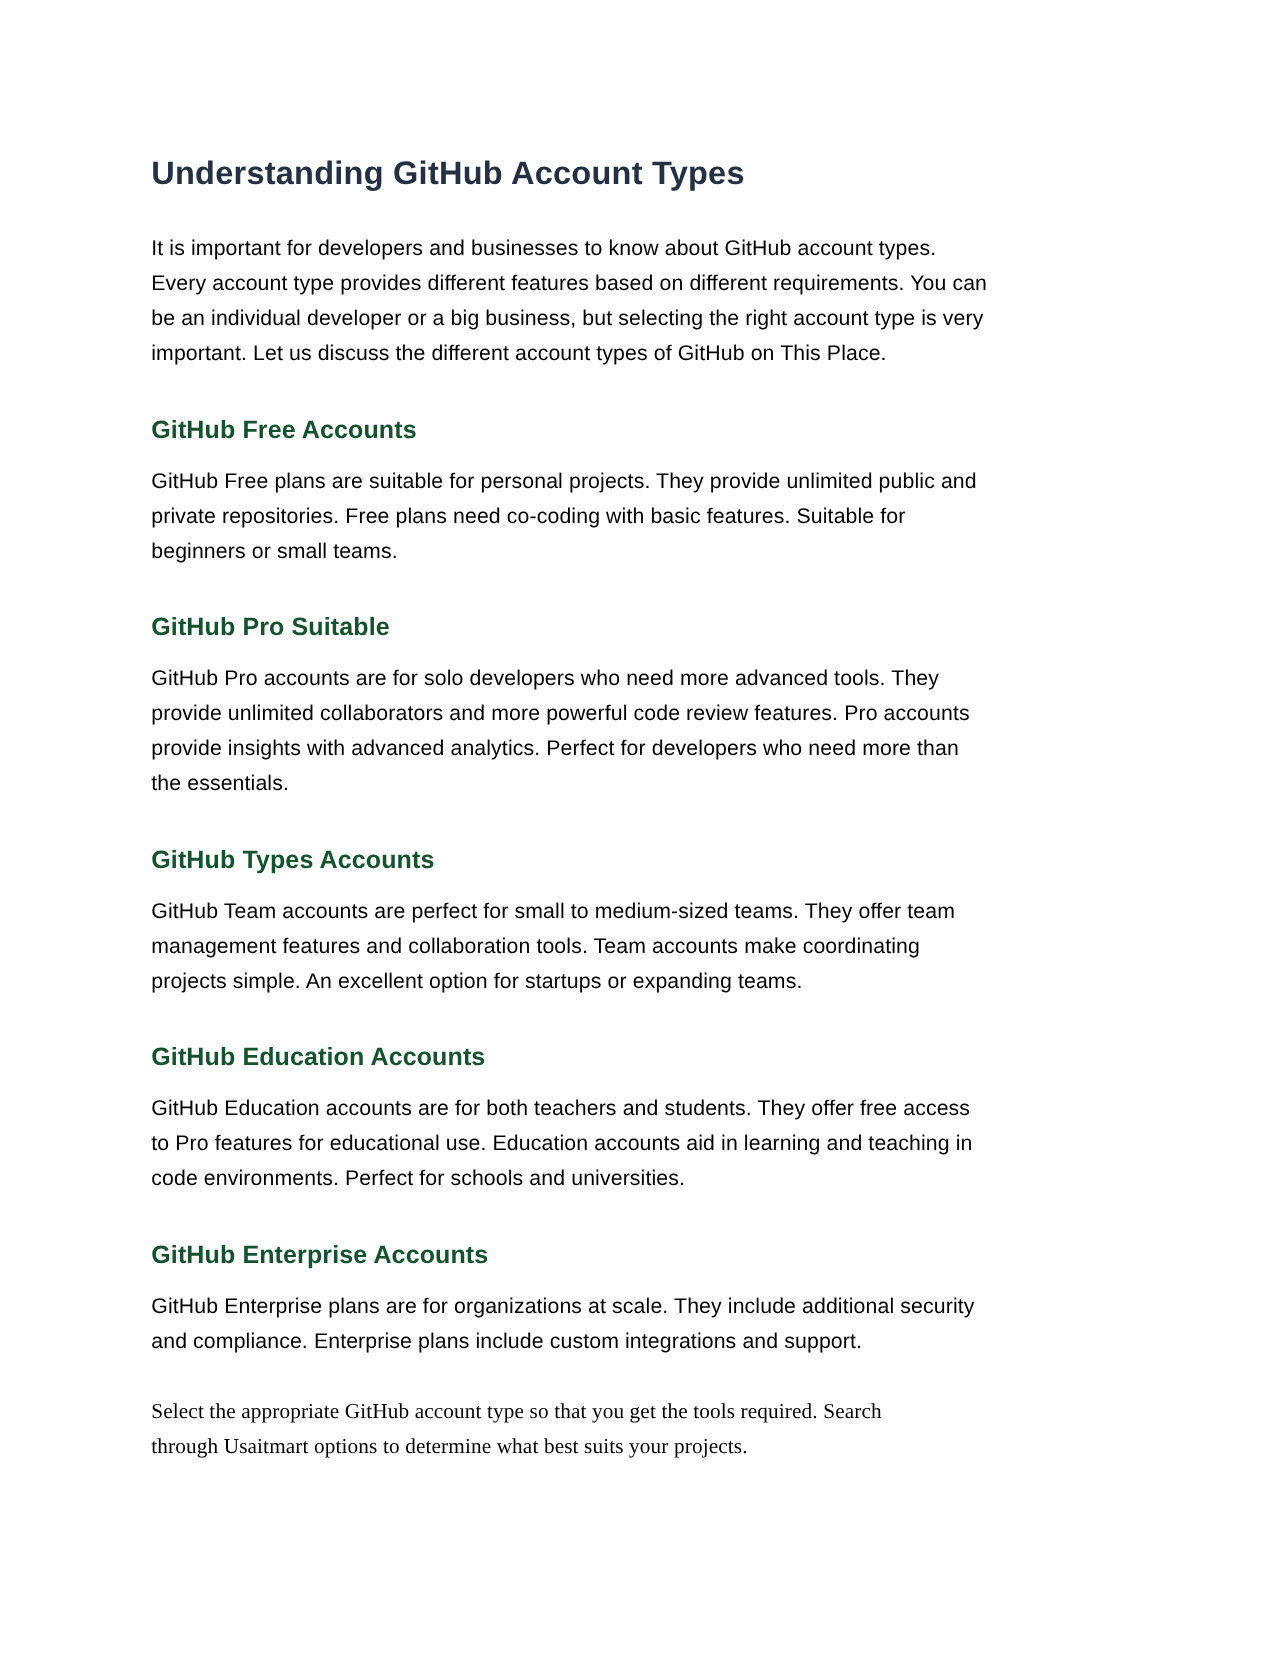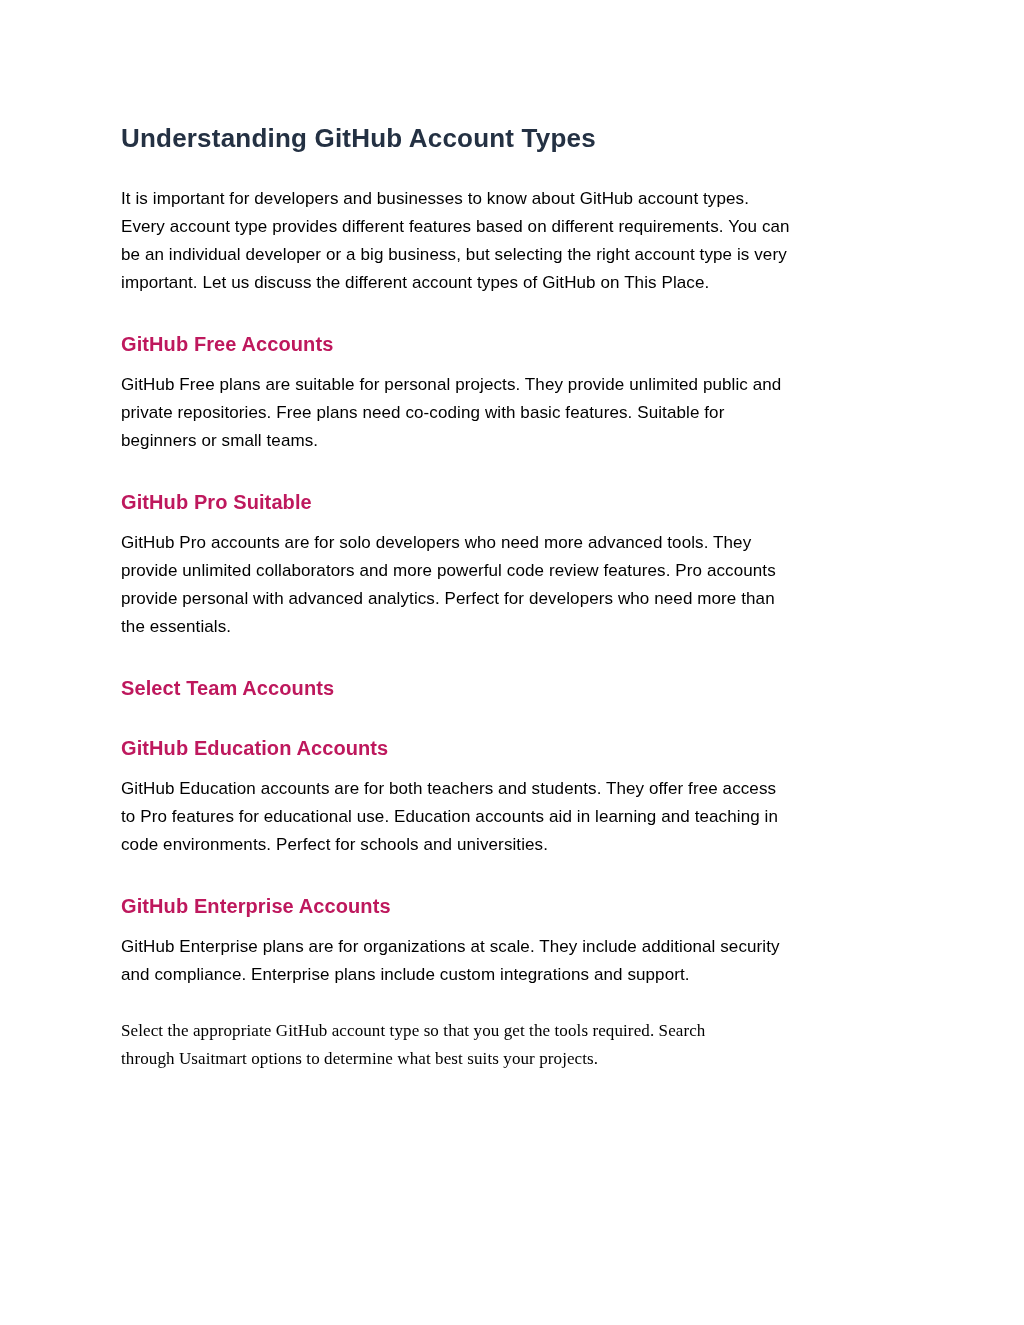--- a/index.html
+++ b/index.html
@@ -32,21 +32,21 @@
     line-height: 28px;
     color: #000000;
     margin: 0;
     white-space: pre-line; 
     letter-spacing: 0.1px;
   }
   .section-heading {
     font-size: 20px;
     line-height: 26px;
     font-weight: 700;
-    color: #be185d;
+    color: #14532d;
     margin: 34px 0 14px 0;
     letter-spacing: 0.1px;
   }
   .closing-para {
     margin-top: 28px;
     font-family: Liberation Serif, serif;
   }
 </style>
 </head>
 <body>
@@ -64,26 +64,29 @@
     <h2 class="section-heading">GitHub Free Accounts</h2>
     <p class="para">GitHub Free plans are suitable for personal projects. They provide unlimited public and
 private repositories. Free plans need co-coding with basic features. Suitable for
 beginners or small teams.</p>
   </div>
 
   <div>
     <h2 class="section-heading">GitHub Pro Suitable</h2>
     <p class="para">GitHub Pro accounts are for solo developers who need more advanced tools. They
 provide unlimited collaborators and more powerful code review features. Pro accounts
-provide personal with advanced analytics. Perfect for developers who need more than
+provide insights with advanced analytics. Perfect for developers who need more than
 the essentials.</p>
   </div>
 
   <div>
-    <h2 class="section-heading">Select Team Accounts</h2>
+    <h2 class="section-heading">GitHub Types Accounts</h2>
+    <p class="para">GitHub Team accounts are perfect for small to medium-sized teams. They offer team
+management features and collaboration tools. Team accounts make coordinating
+projects simple. An excellent option for startups or expanding teams.</p>
   </div>
 
   <div>
     <h2 class="section-heading">GitHub Education Accounts</h2>
     <p class="para">GitHub Education accounts are for both teachers and students. They offer free access
 to Pro features for educational use. Education accounts aid in learning and teaching in
 code environments. Perfect for schools and universities.</p>
   </div>
 
   <div>

